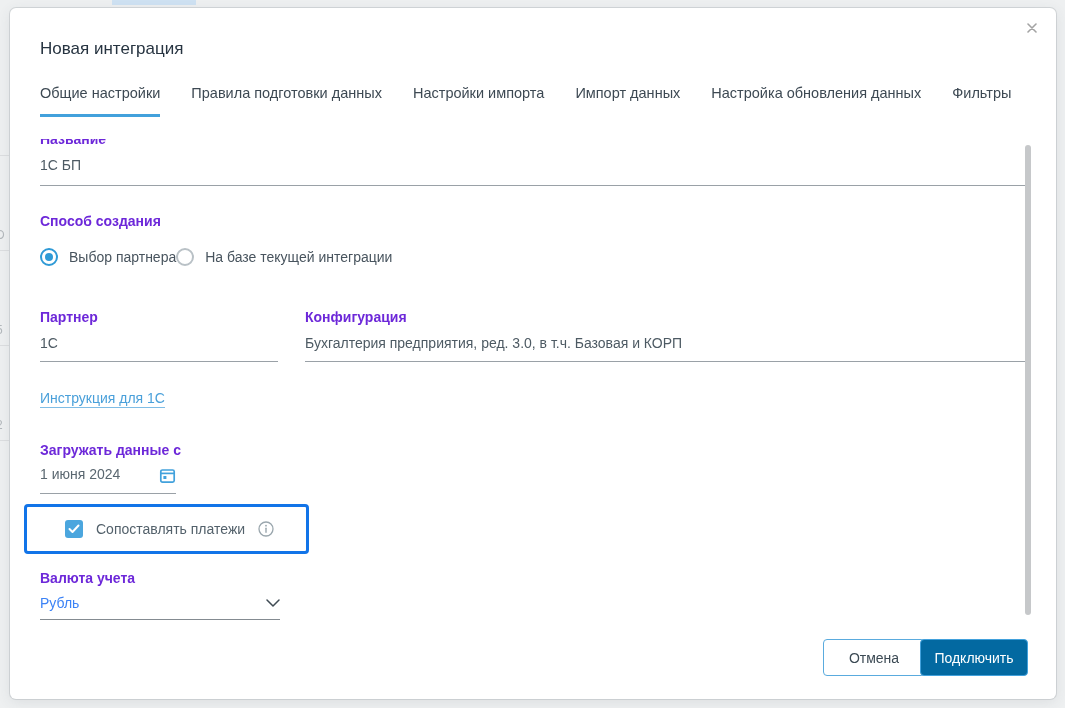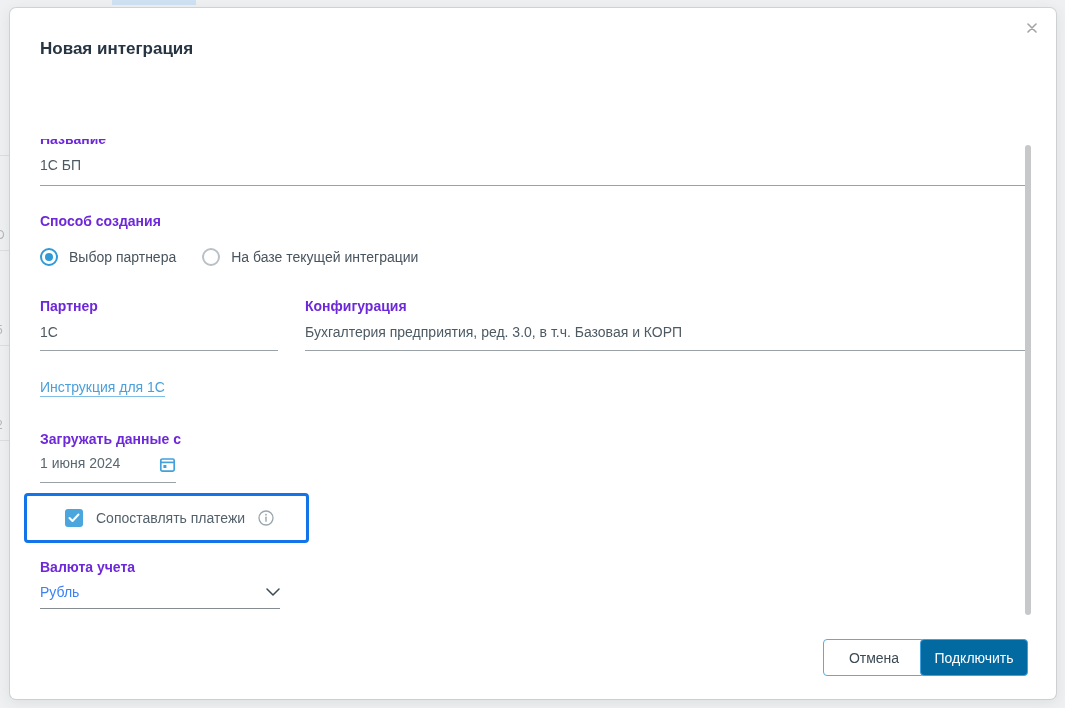--- a/index.html
+++ b/index.html
@@ -16,40 +16,40 @@
   .bg-row-line { position:absolute; left:0; width:9px; border-top:1px solid #dcdee0; }
   .bg-frag { position:absolute; left:-4px; width:12px; overflow:hidden; font-size:12px; color:#b3b8bc; }
   
   .modal {
     position:absolute; left:10px; top:8px; width:1046px; height:691px;
     background:#fff; border-radius:6px;
     box-shadow:0 0 0 1px rgba(160,166,172,.35), 0 3px 14px rgba(60,70,80,.10);
   }
   .close-btn { position:absolute; top:12px; right:16px; width:16px; height:16px; cursor:pointer;
     display:flex; align-items:center; justify-content:center; }
-  .modal-title { position:absolute; left:30px; top:31px; font-size:17px; font-weight:700; color:#273441; }
+  .modal-title { position:absolute; left:30px; top:31px; font-size:17px; font-weight:400; color:#273441; }
   
   .tabs { position:absolute; left:30px; top:77px; display:flex; gap:31px; white-space:nowrap; }
   .tab { font-size:14.5px; color:#3d4953; padding-bottom:13px; border-bottom:3px solid transparent; cursor:pointer; }
   .tab.active { border-bottom-color:#42a1dc; }
   
   .content { position:absolute; left:0; top:131px; width:1046px; height:501px; overflow:hidden; padding:0 30px 0 30px; }
   .field-label { font-size:14px; font-weight:700; color:#6d28d9; line-height:14px; }
   .clipped { margin-top:-7px; }
   .field-value { font-size:14px; color:#4d5a63; line-height:14px; }
   .u-line { border-bottom:1px solid #9aa1a7; }
   .name-field { margin-top:12px; padding-bottom:13px; width:100%; }
   .section-label { margin-top:28px; }
-  .radio-row { margin-top:20px; display:flex; align-items:center; gap:26px; }
+  .radio-row { margin-top:20px; display:flex; align-items:center; }
   .radio-opt { display:flex; align-items:center; gap:11px; cursor:pointer; }
   .radio { width:18px; height:18px; border-radius:50%; border:2px solid #b9c1c6; position:relative; background:#fff; flex:none; }
   .radio.on { border-color:#2f9ad6; }
   .radio.on::after { content:""; position:absolute; left:3px; top:3px; width:8px; height:8px; border-radius:50%; background:#2f9ad6; }
   .radio-label { font-size:14px; color:#48545e; }
-  .fields-row { margin-top:33px; display:flex; }
+  .fields-row { margin-top:44px; display:flex; }
   .col-partner { width:238px; flex:none; }
   .col-config { margin-left:27px; flex:1; }
   .fields-row .field-value { margin-top:12px; padding-bottom:11px; }
   .link { margin-top:29px; display:inline-block; font-size:14px; line-height:14px; color:#4aa0da;
     border-bottom:1px solid #7fbde6; padding-bottom:2px; cursor:pointer; }
   .load-label { margin-top:35px; }
   .date-field { margin-top:10px; width:136px; display:flex; align-items:flex-start; justify-content:space-between; padding-bottom:9px; cursor:pointer; }
   .date-value { font-size:14px; color:#5a6770; line-height:15px; }
   .cb-row { margin-top:26px; position:relative; display:flex; align-items:center; gap:13px; width:max-content;padding-left:25px; }
   .hl-rect { position:absolute; left:-16px; top:-16px; width:285px; height:50px; border:3px solid #1274e8; border-radius:4px; pointer-events:none; }
@@ -85,20 +85,28 @@
 <div class="modal">
 
   <div class="close-btn">
     <svg width="10" height="10" viewBox="0 0 10 10">
         <path d="M1 1 L9 9 M9 1 L1 9" stroke="#a3a3a3" stroke-width="1.6" stroke-linecap="round"></path>
       </svg>
   </div>
 
   <div class="modal-title">Новая интеграция</div>
 
+  <div class="tabs">
+    <div class="tab active">Общие настройки</div>
+    <div class="tab">Правила подготовки данных</div>
+    <div class="tab">Настройки импорта</div>
+    <div class="tab">Импорт данных</div>
+    <div class="tab">Настройка обновления данных</div>
+    <div class="tab">Фильтры</div>
+  </div>
 
   <div class="content">
 
     <div class="field-label clipped">Название</div>
     <div class="field-value u-line name-field">1С БП</div>
 
     <div class="field-label section-label">Способ создания</div>
     <div class="radio-row">
       <div class="radio-opt">
         <span class="radio on"></span>

